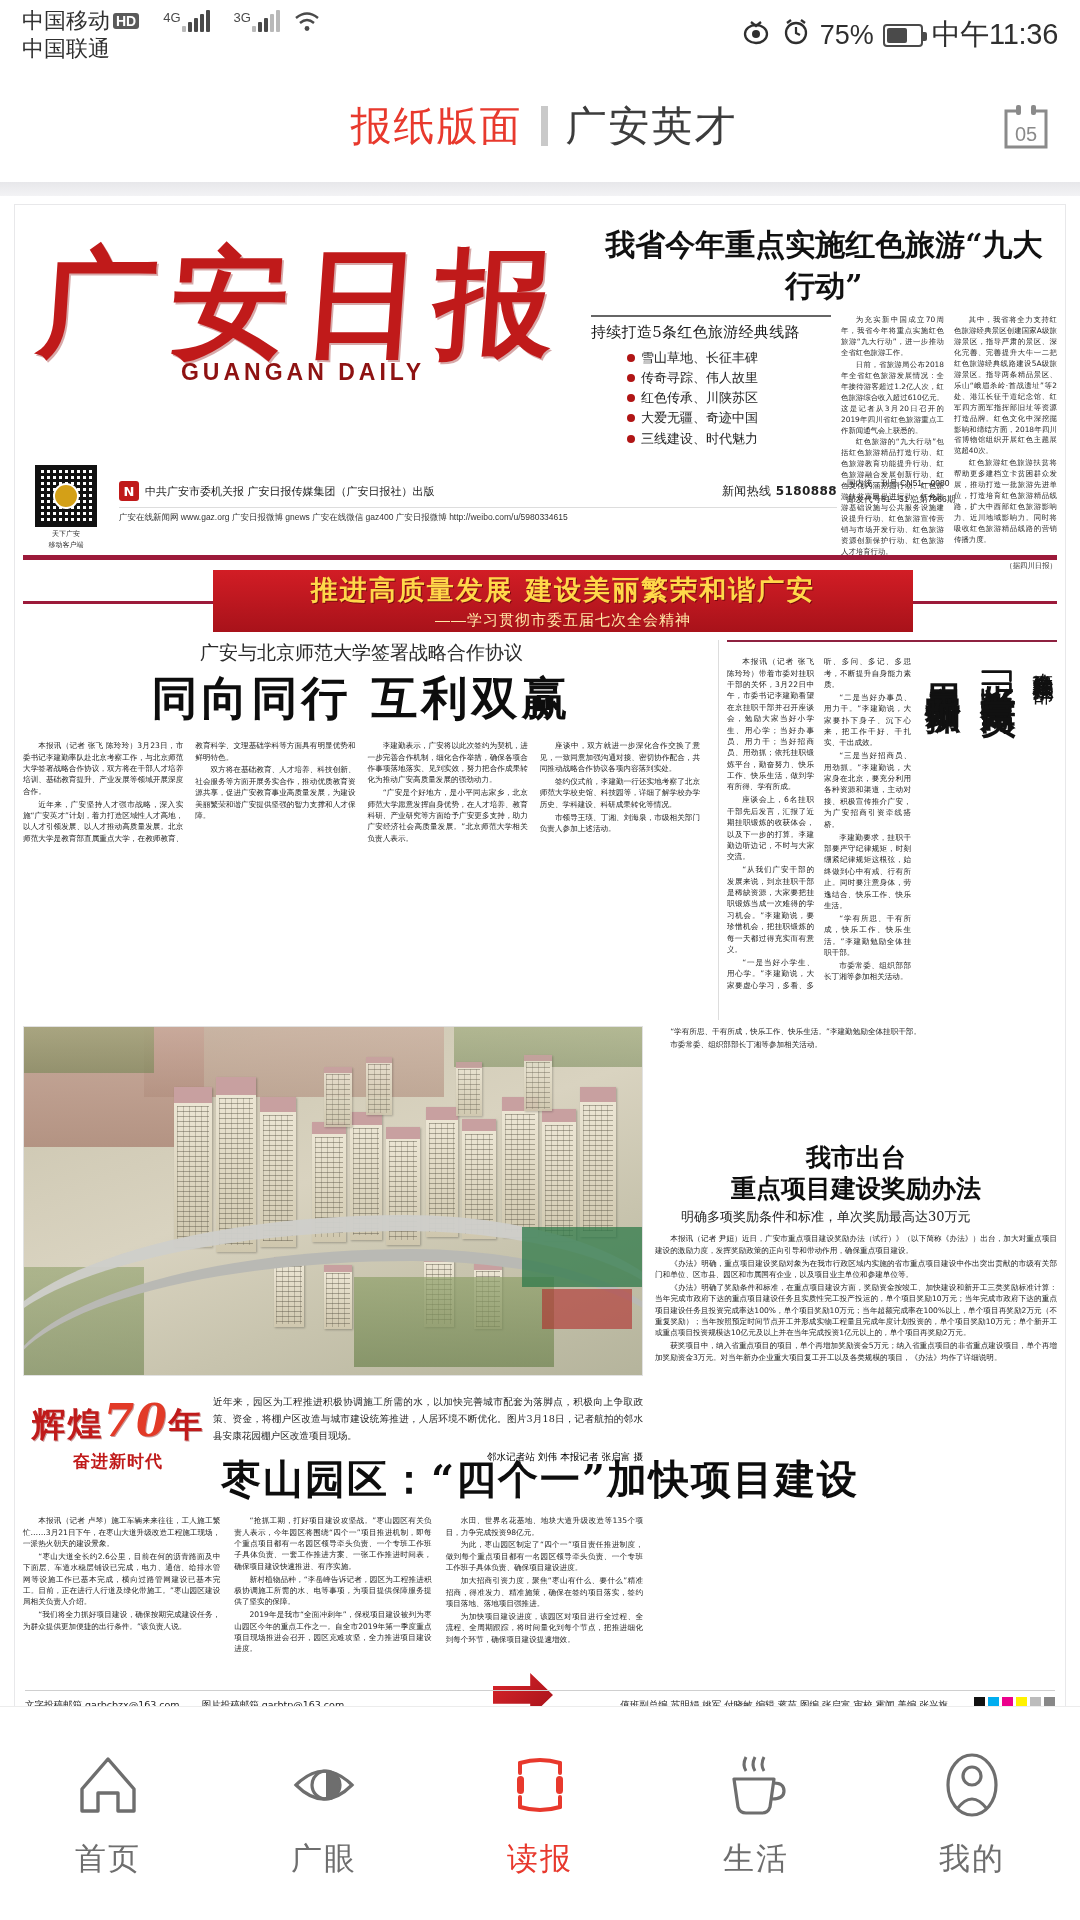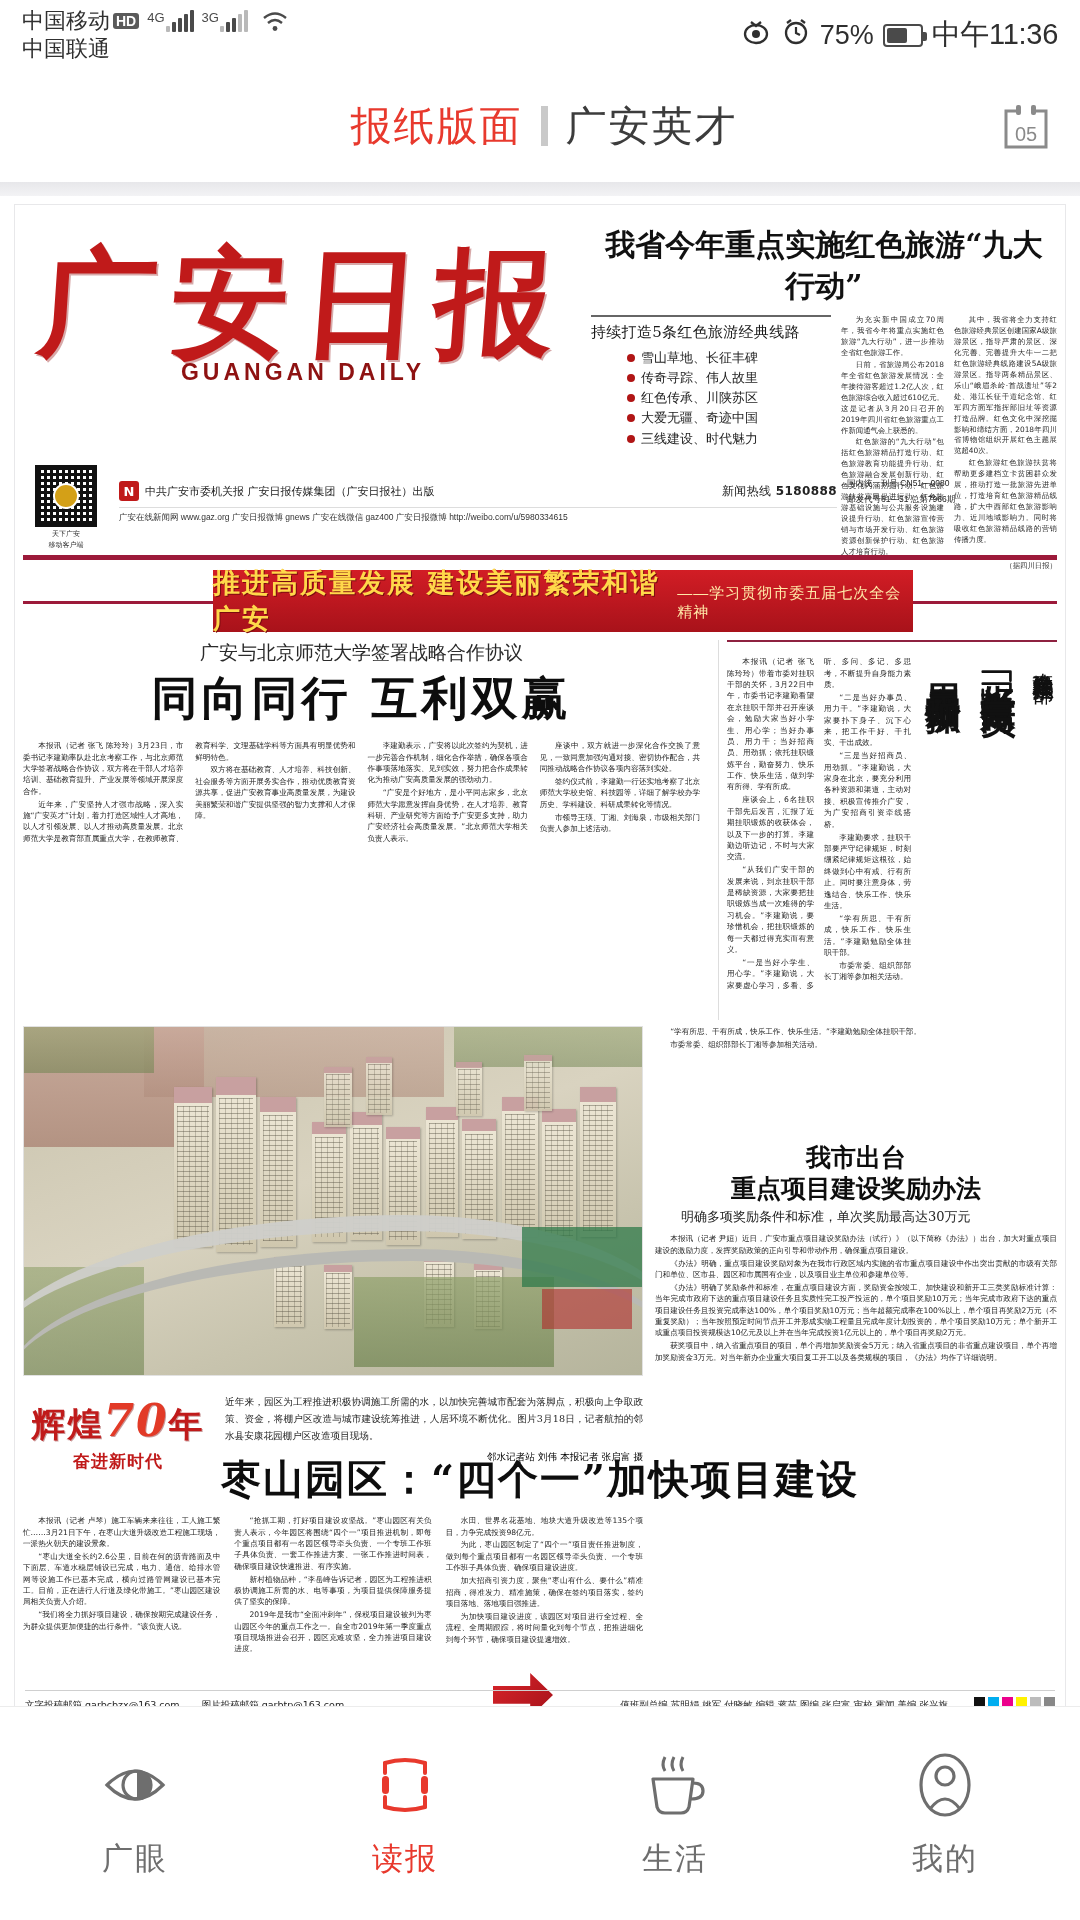--- a/index.html
+++ b/index.html
@@ -33,21 +33,21 @@
     color: #fff;
     font-size: 14px;
     font-weight: bold;
     border-radius: 3px;
     padding: 1px 3px;
     vertical-align: 3px;
     margin-left: 3px;
     line-height: 1.05;
   }
   .carrier-row1 { display: flex; align-items: center; white-space: nowrap;}
-  .sig-group { display: flex; align-items: flex-start; margin-left: 8px; }
+  .sig-group { display: flex; align-items: flex-start; margin-left: 24px; }
   .sig-label { font-size: 13px; color: #4a4a4a; margin-right: 1px; align-self: flex-start; }
   .bars { display: flex; align-items: flex-end; gap: 2px; height: 22px; }
   .bars i { width: 4px; background: #4a4a4a; display: block; border-radius: 1px;}
   .bars i.b1 { height: 6px; }
   .bars i.b2 { height: 10px; }
   .bars i.b3 { height: 14px; }
   .bars i.b4 { height: 18px; }
   .bars i.b5 { height: 22px; }
   .bars i.dim { background: #b9b9b9; }
   .wifi-ic { margin-left: 12px; display:flex; align-items:flex-end; }
@@ -201,21 +201,21 @@
   .regblock { width: 210px; font-size: 8.5px; color:#222; line-height:1.9; padding-top:10px;}
 
   .thickrule { height: 5px; background: #9c1a3a; margin-top: 6px; }
 
   
   .ribbon-wrap { position: relative; height: 62px; margin-top: 10px; }
   .ribbon-line { position:absolute; top:31px; left:0; right:0; height:3px; background:#9c1a3a; }
   .ribbon {
     position:absolute; left:190px; width: 700px; top:0; height:62px;
     background: linear-gradient(180deg,#d21d25,#a8121a);
-    display:flex; flex-direction:row; align-items:center; justify-content:center;
+    display:flex; flex-direction:column; align-items:center; justify-content:center;
   }
   .ribbon-t1 {
     font-family:"DejaVu Serif",serif; font-weight:bold; color:#ffd84a;
     font-size: 27px; letter-spacing: 2px; text-shadow: 1px 1px 0 #7a0b10;
   }
   .ribbon-t2 { font-size: 15px; color:#ffe9a8; margin-top:3px; letter-spacing:1px;}
 
   
   .body3 { display: flex; margin-top: 8px; height: 380px; }
   .col-main { flex: 1; padding-right: 10px; }
@@ -274,21 +274,21 @@
   .bld::after {
     content:""; position:absolute; inset: 12% 8% 4% 8%;
     background-image: repeating-linear-gradient(180deg, rgba(90,85,70,.45) 0 1px, transparent 1px 5px),
                       repeating-linear-gradient(90deg, rgba(90,85,70,.3) 0 1px, transparent 1px 6px);
   }
   .green {
     position:absolute; background: linear-gradient(180deg,#8fa06a,#6f8450); opacity:.85;
   }
   .dirt { position:absolute; background: linear-gradient(180deg,#c9a89a,#b08d7d); opacity:.9; }
 
-  .photo-cap { display:flex; margin-top: 10px; gap: 12px; }
+  .photo-cap { display:flex; margin-top: 10px; }
   .anniv {
     width: 190px; height: 96px; position: relative;
     display:flex; flex-direction:column; align-items:center; justify-content:center;
   }
   .anniv .l1 {
     font-family:"DejaVu Serif",serif; font-weight:bold; font-size: 34px;
     color:#c01a1a; letter-spacing:2px;
     text-shadow: 1px 1px 0 rgba(120,0,0,.4);
   }
   .anniv .l1 .num { color:#e23a27; font-size: 44px; font-style: italic; }
@@ -651,20 +651,28 @@
             <i style="background:#888"></i>
       </span>
     </div>
   </div>
 
  </div>
 </div>
 
 <div class="bottomnav">
 
+  <div class="navitem">
+    <div class="navicon">
+      <svg width="72" height="72" viewBox="0 0 72 72">
+        <path d="M36 10 L62 40 L62 62 L46 62 L46 44 L26 44 L26 62 L10 62 L10 40 Z" fill="none" stroke="#6e6e6e" stroke-width="3.4" stroke-linejoin="round"></path>
+      </svg>
+    </div>
+    <div class="lbl">首页</div>
+  </div>
 
   <div class="navitem">
     <div class="navicon">
       <svg width="72" height="72" viewBox="0 0 72 72">
         <path d="M8 36 Q36 8 64 36 Q36 64 8 36 Z" fill="none" stroke="#6e6e6e" stroke-width="3.2"></path>
         <circle cx="38" cy="36" r="14" fill="none" stroke="#6e6e6e" stroke-width="3.2"></circle>
         <path d="M38 22 A14 14 0 0 1 38 50 Z" fill="#6e6e6e"></path>
       </svg>
     </div>
     <div class="lbl">广眼</div>

